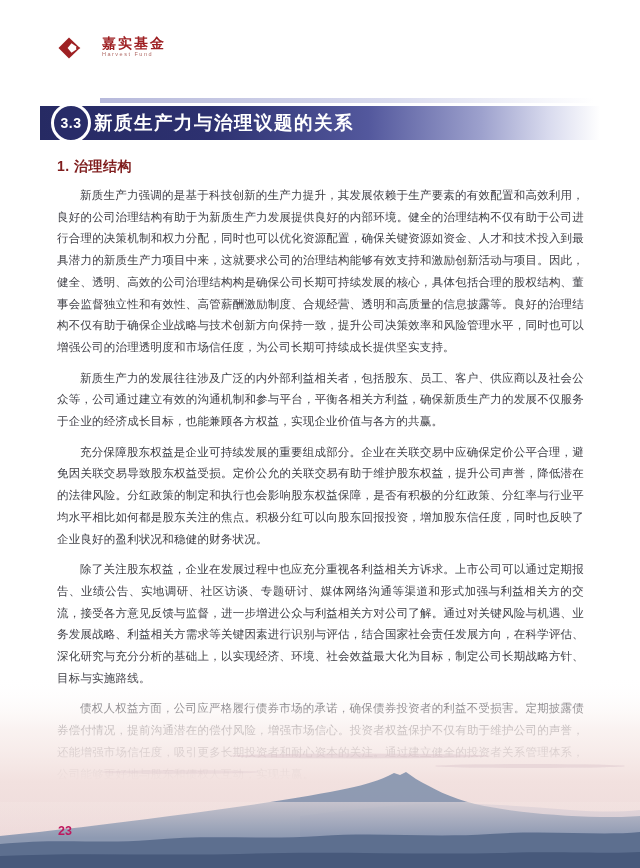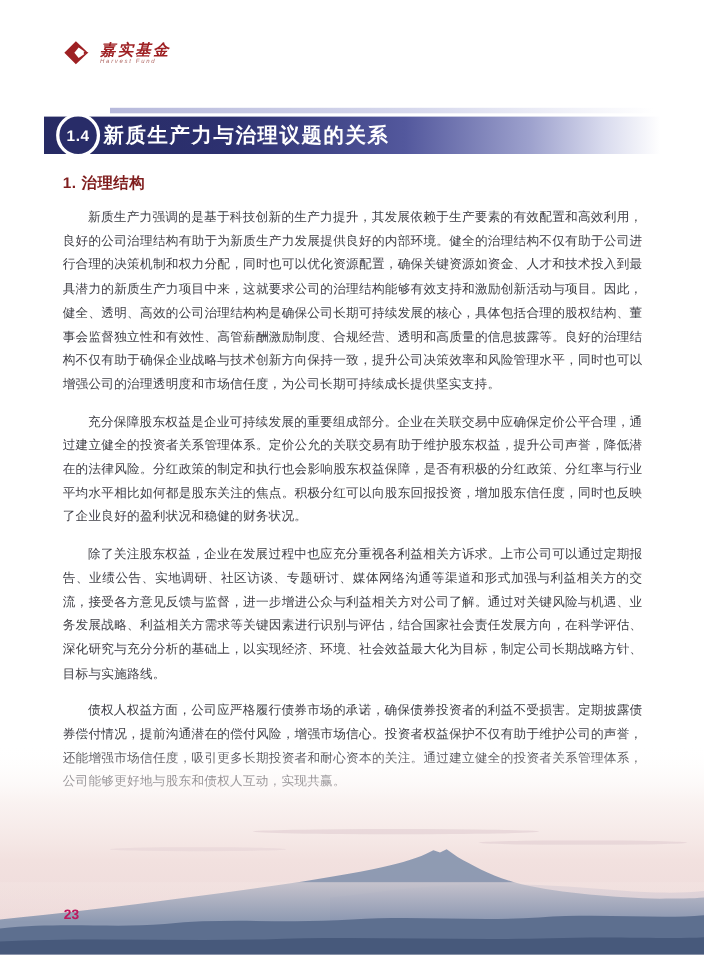--- a/index.html
+++ b/index.html
@@ -6,21 +6,21 @@
   .page{
     position:relative;
     width:640px;height:868px;
     margin:0 auto;
     background:#ffffff;
     overflow:hidden;
     font-family:"Liberation Sans","DejaVu Sans",sans-serif;
   }
 
   
-  .logo{position:absolute;left:58px;top:36px;display:flex;align-items:flex-end;gap:9px;font-style:italic;}
+  .logo{position:absolute;left:58px;top:36px;display:flex;align-items:flex-start;gap:20px;}
   .logo-mark{display:block;}
   .logo-cn{font-size:14px;font-weight:700;color:#9e2023;letter-spacing:2px;line-height:15px;}
   .logo-en{font-size:5.5px;color:#b06a66;letter-spacing:1.5px;line-height:7px;}
 
   
   .banner-stripe{
     position:absolute;left:100px;top:98px;width:520px;height:5px;
     background:linear-gradient(90deg,rgba(170,173,213,0.85) 0%,rgba(190,193,226,0.6) 55%,rgba(255,255,255,0) 95%);
   }
   .banner{
@@ -41,21 +41,21 @@
   }
 
   
   .content{position:absolute;left:57px;top:150px;width:527px;}
   .sub-heading{
     margin:14px 0 9px 0;
     font-size:14px;font-weight:700;color:#7f1d1d;letter-spacing:0.5px;
   }
   .sub-heading.first{margin-top:8px;}
   .para{
-    margin:12px 0 9px 0;
+    margin:0 0 9px 0;
     font-size:11.5px;line-height:21.7px;color:#414148;
     text-align:justify;text-indent:2em;
     letter-spacing:0.2px;
   }
 
   
   .photo{position:absolute;left:0;top:676px;width:640px;height:192px;}
   .photo svg{display:block;}
   .page-number{
     position:absolute;left:58px;top:824px;z-index:5;
@@ -75,29 +75,30 @@
     </svg>
     <div class="logo-text">
       <div class="logo-cn">嘉实基金</div>
       <div class="logo-en">Harvest Fund</div>
     </div>
   </header>
 
   <div class="banner-stripe"></div>
   <div class="banner"></div>
   <div class="banner-circle">
-    <span>1.4</span>
+    <span>3.3</span>
   </div>
   <h1 class="banner-title">新质生产力与治理议题的关系</h1>
 
   <main class="content">
     <h2 class="sub-heading first">1. 治理结构</h2>
     <p class="para">新质生产力强调的是基于科技创新的生产力提升，其发展依赖于生产要素的有效配置和高效利用，良好的公司治理结构有助于为新质生产力发展提供良好的内部环境。健全的治理结构不仅有助于公司进行合理的决策机制和权力分配，同时也可以优化资源配置，确保关键资源如资金、人才和技术投入到最具潜力的新质生产力项目中来，这就要求公司的治理结构能够有效支持和激励创新活动与项目。因此，健全、透明、高效的公司治理结构构是确保公司长期可持续发展的核心，具体包括合理的股权结构、董事会监督独立性和有效性、高管薪酬激励制度、合规经营、透明和高质量的信息披露等。良好的治理结构不仅有助于确保企业战略与技术创新方向保持一致，提升公司决策效率和风险管理水平，同时也可以增强公司的治理透明度和市场信任度，为公司长期可持续成长提供坚实支持。</p>
 
-    <p class="para">充分保障股东权益是企业可持续发展的重要组成部分。企业在关联交易中应确保定价公平合理，通过建立健全的投资者关系管理体系。定价公允的关联交易有助于维护股东权益，提升公司声誉，降低潜在的法律风险。分红政策的制定和执行也会影响股东权益保障，是否有积极的分红政策、分红率与行业平均水平相比如何都是股东关注的焦点。积极分红可以向股东回报投资，增加股东信任度，同时也反映了企业良好的盈利状况和稳健的财务状况。</p>
+    <p class="para">新质生产力的发展往往涉及广泛的内外部利益相关者，包括股东、员工、客户、供应商以及社会公众等，公司通过建立有效的沟通机制和参与平台，平衡各相关方利益，确保新质生产力的发展不仅服务于企业的经济成长目标，也能兼顾各方权益，实现企业价值与各方的共赢。</p>
+    <p class="para">充分保障股东权益是企业可持续发展的重要组成部分。企业在关联交易中应确保定价公平合理，避免因关联交易导致股东权益受损。定价公允的关联交易有助于维护股东权益，提升公司声誉，降低潜在的法律风险。分红政策的制定和执行也会影响股东权益保障，是否有积极的分红政策、分红率与行业平均水平相比如何都是股东关注的焦点。积极分红可以向股东回报投资，增加股东信任度，同时也反映了企业良好的盈利状况和稳健的财务状况。</p>
     <p class="para">除了关注股东权益，企业在发展过程中也应充分重视各利益相关方诉求。上市公司可以通过定期报告、业绩公告、实地调研、社区访谈、专题研讨、媒体网络沟通等渠道和形式加强与利益相关方的交流，接受各方意见反馈与监督，进一步增进公众与利益相关方对公司了解。通过对关键风险与机遇、业务发展战略、利益相关方需求等关键因素进行识别与评估，结合国家社会责任发展方向，在科学评估、深化研究与充分分析的基础上，以实现经济、环境、社会效益最大化为目标，制定公司长期战略方针、目标与实施路线。</p>
     <p class="para">债权人权益方面，公司应严格履行债券市场的承诺，确保债券投资者的利益不受损害。定期披露债券偿付情况，提前沟通潜在的偿付风险，增强市场信心。投资者权益保护不仅有助于维护公司的声誉，还能增强市场信任度，吸引更多长期投资者和耐心资本的关注。通过建立健全的投资者关系管理体系，公司能够更好地与股东和债权人互动，实现共赢。</p>
   </main>
 
   <div class="photo">
     <svg width="640" height="192" viewBox="0 0 640 192" aria-hidden="true">
       <defs>
         <linearGradient id="sky" x1="0" y1="0" x2="0" y2="1">
           <stop offset="0" stop-color="#ffffff" stop-opacity="0"></stop>
           <stop offset="0.28" stop-color="#f8eeec" stop-opacity="0.75"></stop>

